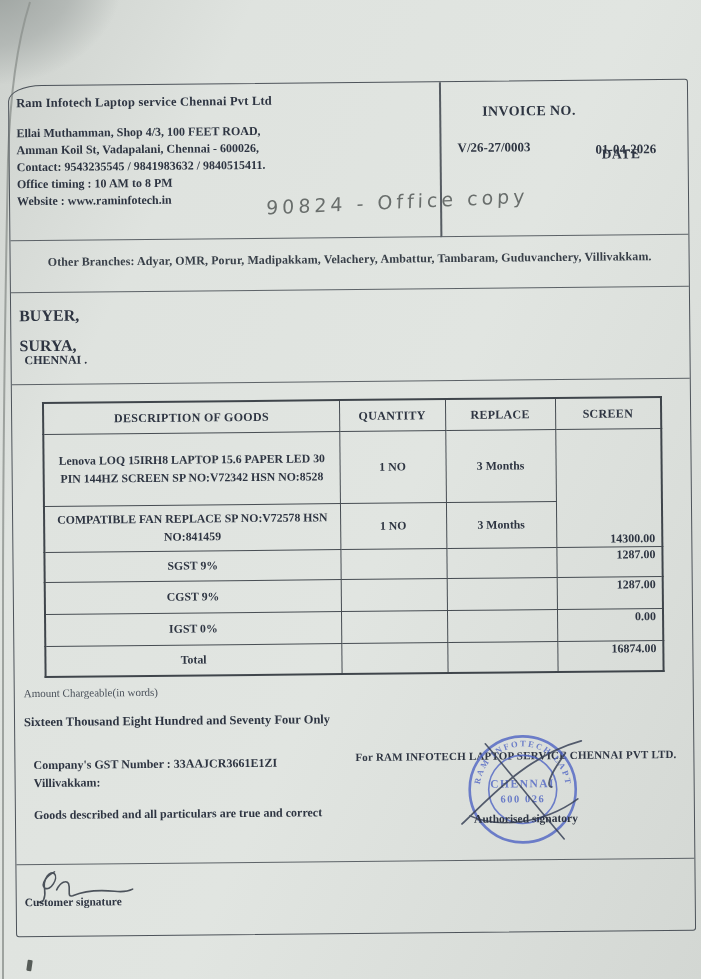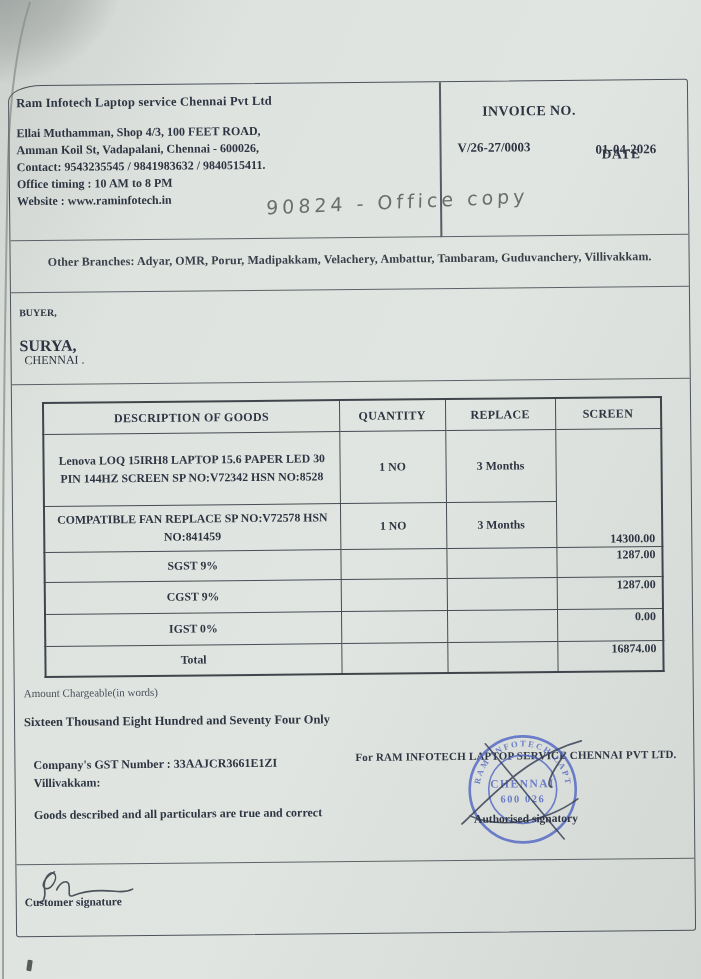--- a/index.html
+++ b/index.html
@@ -40,23 +40,23 @@
   .rule1{top:154px;}
   .rule2{top:206px;}
   .rule3{top:298px;}
   .rule4{top:778px;}
   .handwriting{
     left:256px;top:108px;font-family:"DejaVu Sans",sans-serif;
     font-size:19px;color:#696e6c;letter-spacing:4px;
     transform:rotate(-2deg) skewX(-4deg);white-space:nowrap;
   }
   .branches{top:169px;left:0;width:678px;text-align:center;font-size:12px;font-weight:bold;color:#394049;letter-spacing:.1px;}
-  .buyer-label{left:8px;top:221px;font-size:10px;font-weight:bold;}
+  .buyer-label{left:8px;top:221px;font-size:16px;font-weight:bold;}
   .buyer-name{left:8px;top:251px;font-size:16px;font-weight:bold;}
-  .buyer-city{left:13px;top:267px;font-size:12px;font-weight:normal;}
+  .buyer-city{left:13px;top:267px;font-size:12px;font-weight:bold;}
   table.goods{
     position:absolute;left:30px;top:316px;width:618px;
     border-collapse:collapse;table-layout:fixed;
     font-size:11.8px;color:#2e3542;
     border:2px solid #3f454b;
   }
   table.goods td,table.goods th{
     border:1.5px solid #464c52;padding:0 6px;font-weight:bold;
   }
   table.goods th{font-size:12px;letter-spacing:.3px;text-align:center;height:30px;}

